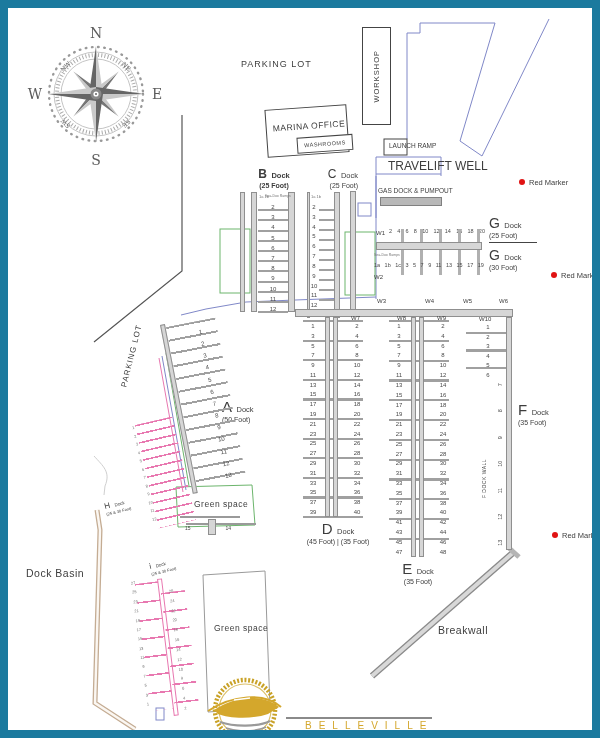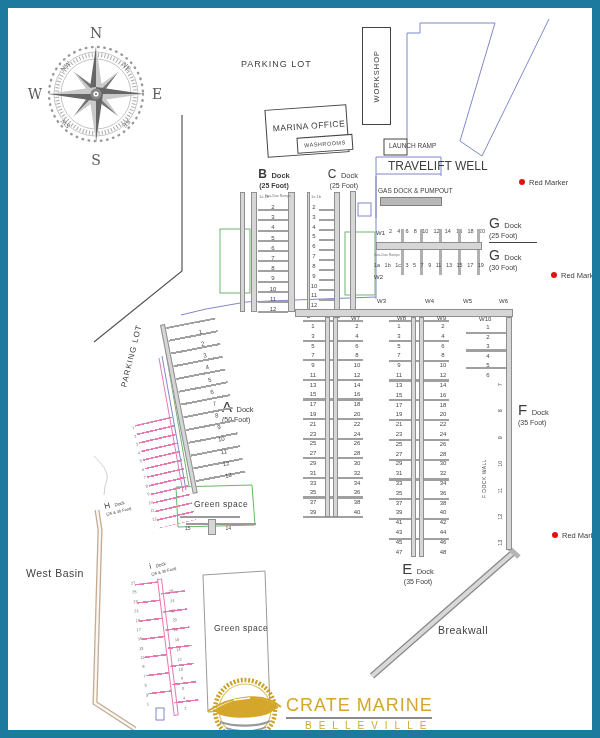--- a/index.html
+++ b/index.html
@@ -293,20 +293,24 @@
       <span>24</span>
       <span>26</span>
       <span>28</span>
       <span>30</span>
       <span>32</span>
       <span>34</span>
       <span>36</span>
       <span>38</span>
       <span>40</span>
     </div>
+  <div class="dhead" style="left:295px;top:512px;width:70px;">
+    <div><span class="big">D</span> <span class="word">Dock</span></div>
+    <div class="size">(45 Foot)  |  (35 Foot)</div>
+  </div>
 
   <div class="lbl" style="left:389px;top:307px;font-size:6px;">W8</div>
   <div class="lbl" style="left:429px;top:307px;font-size:6px;">W9</div>
   <div class="fingers" style="left:381px;top:312px;width:60px;height:238px;background:repeating-linear-gradient(to bottom,#a0a0a0 0 2.2px,transparent 2.2px 19.8px);"></div>
   <div class="rail" style="left:403px;top:309px;width:5px;height:240px;"></div>
   <div class="rail" style="left:411px;top:309px;width:5px;height:240px;"></div>
   <div class="ncol" style="left:382px;top:315px;width:18px;height:232px;">
       <span>1</span>
       <span>3</span>
       <span>5</span>
@@ -473,20 +477,19 @@
       <span>16</span>
       <span>14</span>
       <span>12</span>
       <span>10</span>
       <span>8</span>
       <span>6</span>
       <span>4</span>
       <span>2</span>
     </div>
 
-  <div class="lbl" style="left:18px;top:560px;font-size:10.5px;letter-spacing:0.5px;">West Basin</div>
+  <div class="lbl" style="left:18px;top:560px;font-size:10.5px;letter-spacing:0.5px;">Dock Basin</div>
   <div class="lbl" style="left:430px;top:617px;font-size:10.5px;letter-spacing:0.5px;">Breakwall</div>
 
-  <div class="logo-title" style="left:278px;top:687px;">CRATE MARINE</div>
   <div class="logo-line" style="left:278px;top:709px;"></div>
   <div class="logo-sub" style="left:281px;top:712px;">BELLEVILLE</div>
 
 </div>
 
 </body></html>

